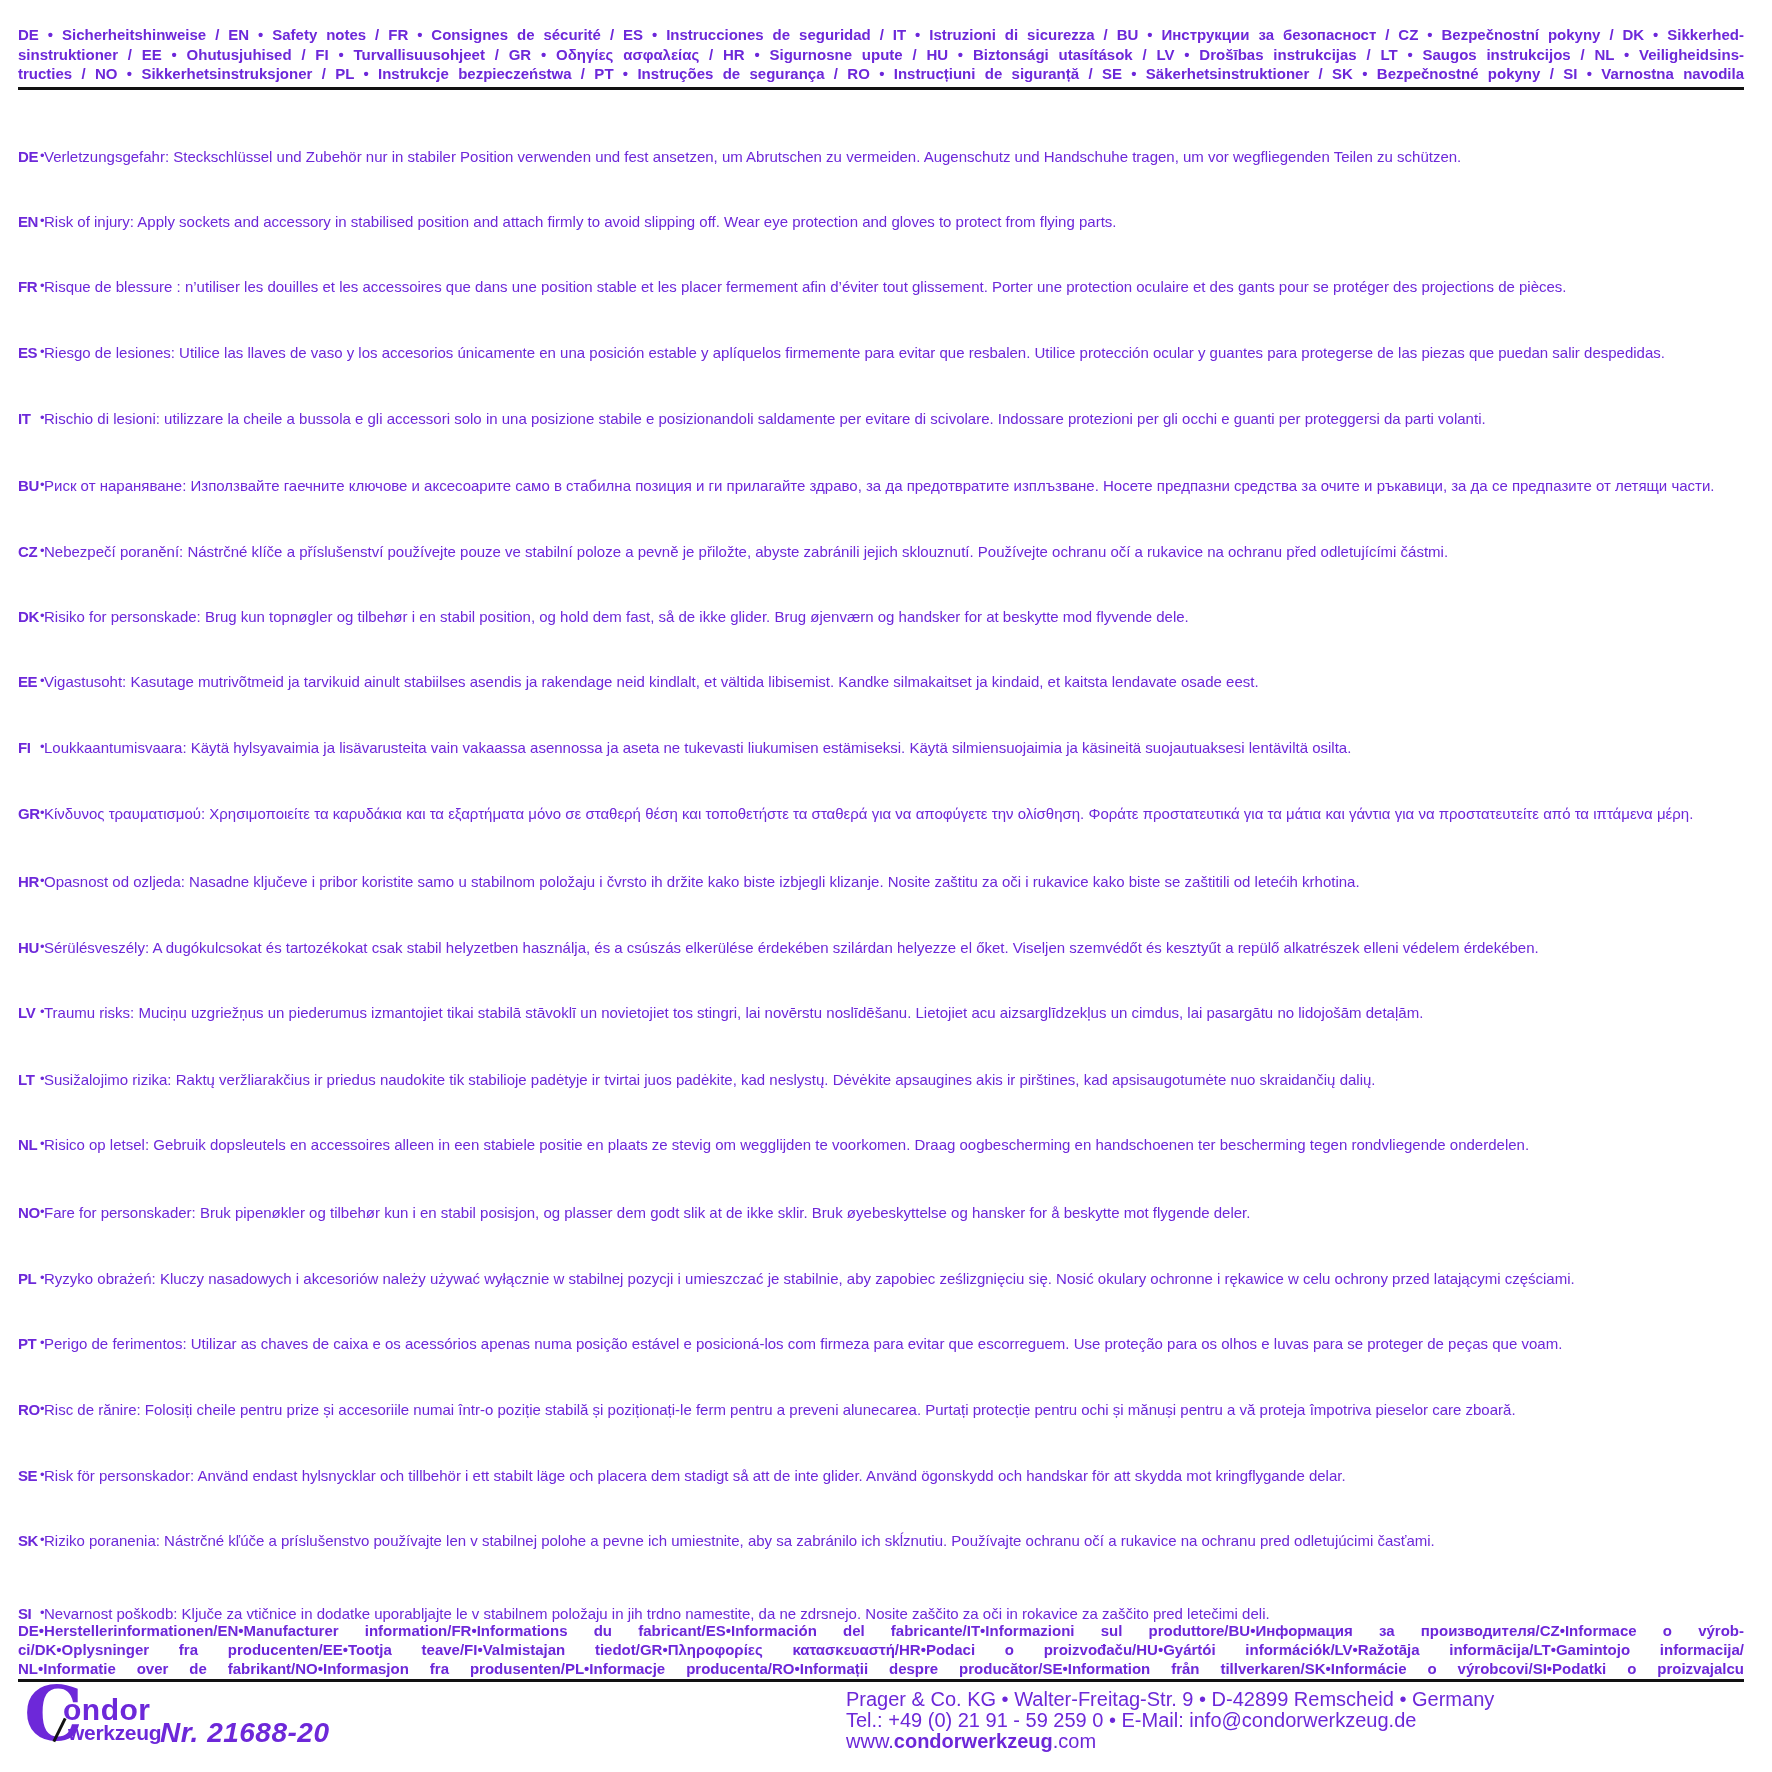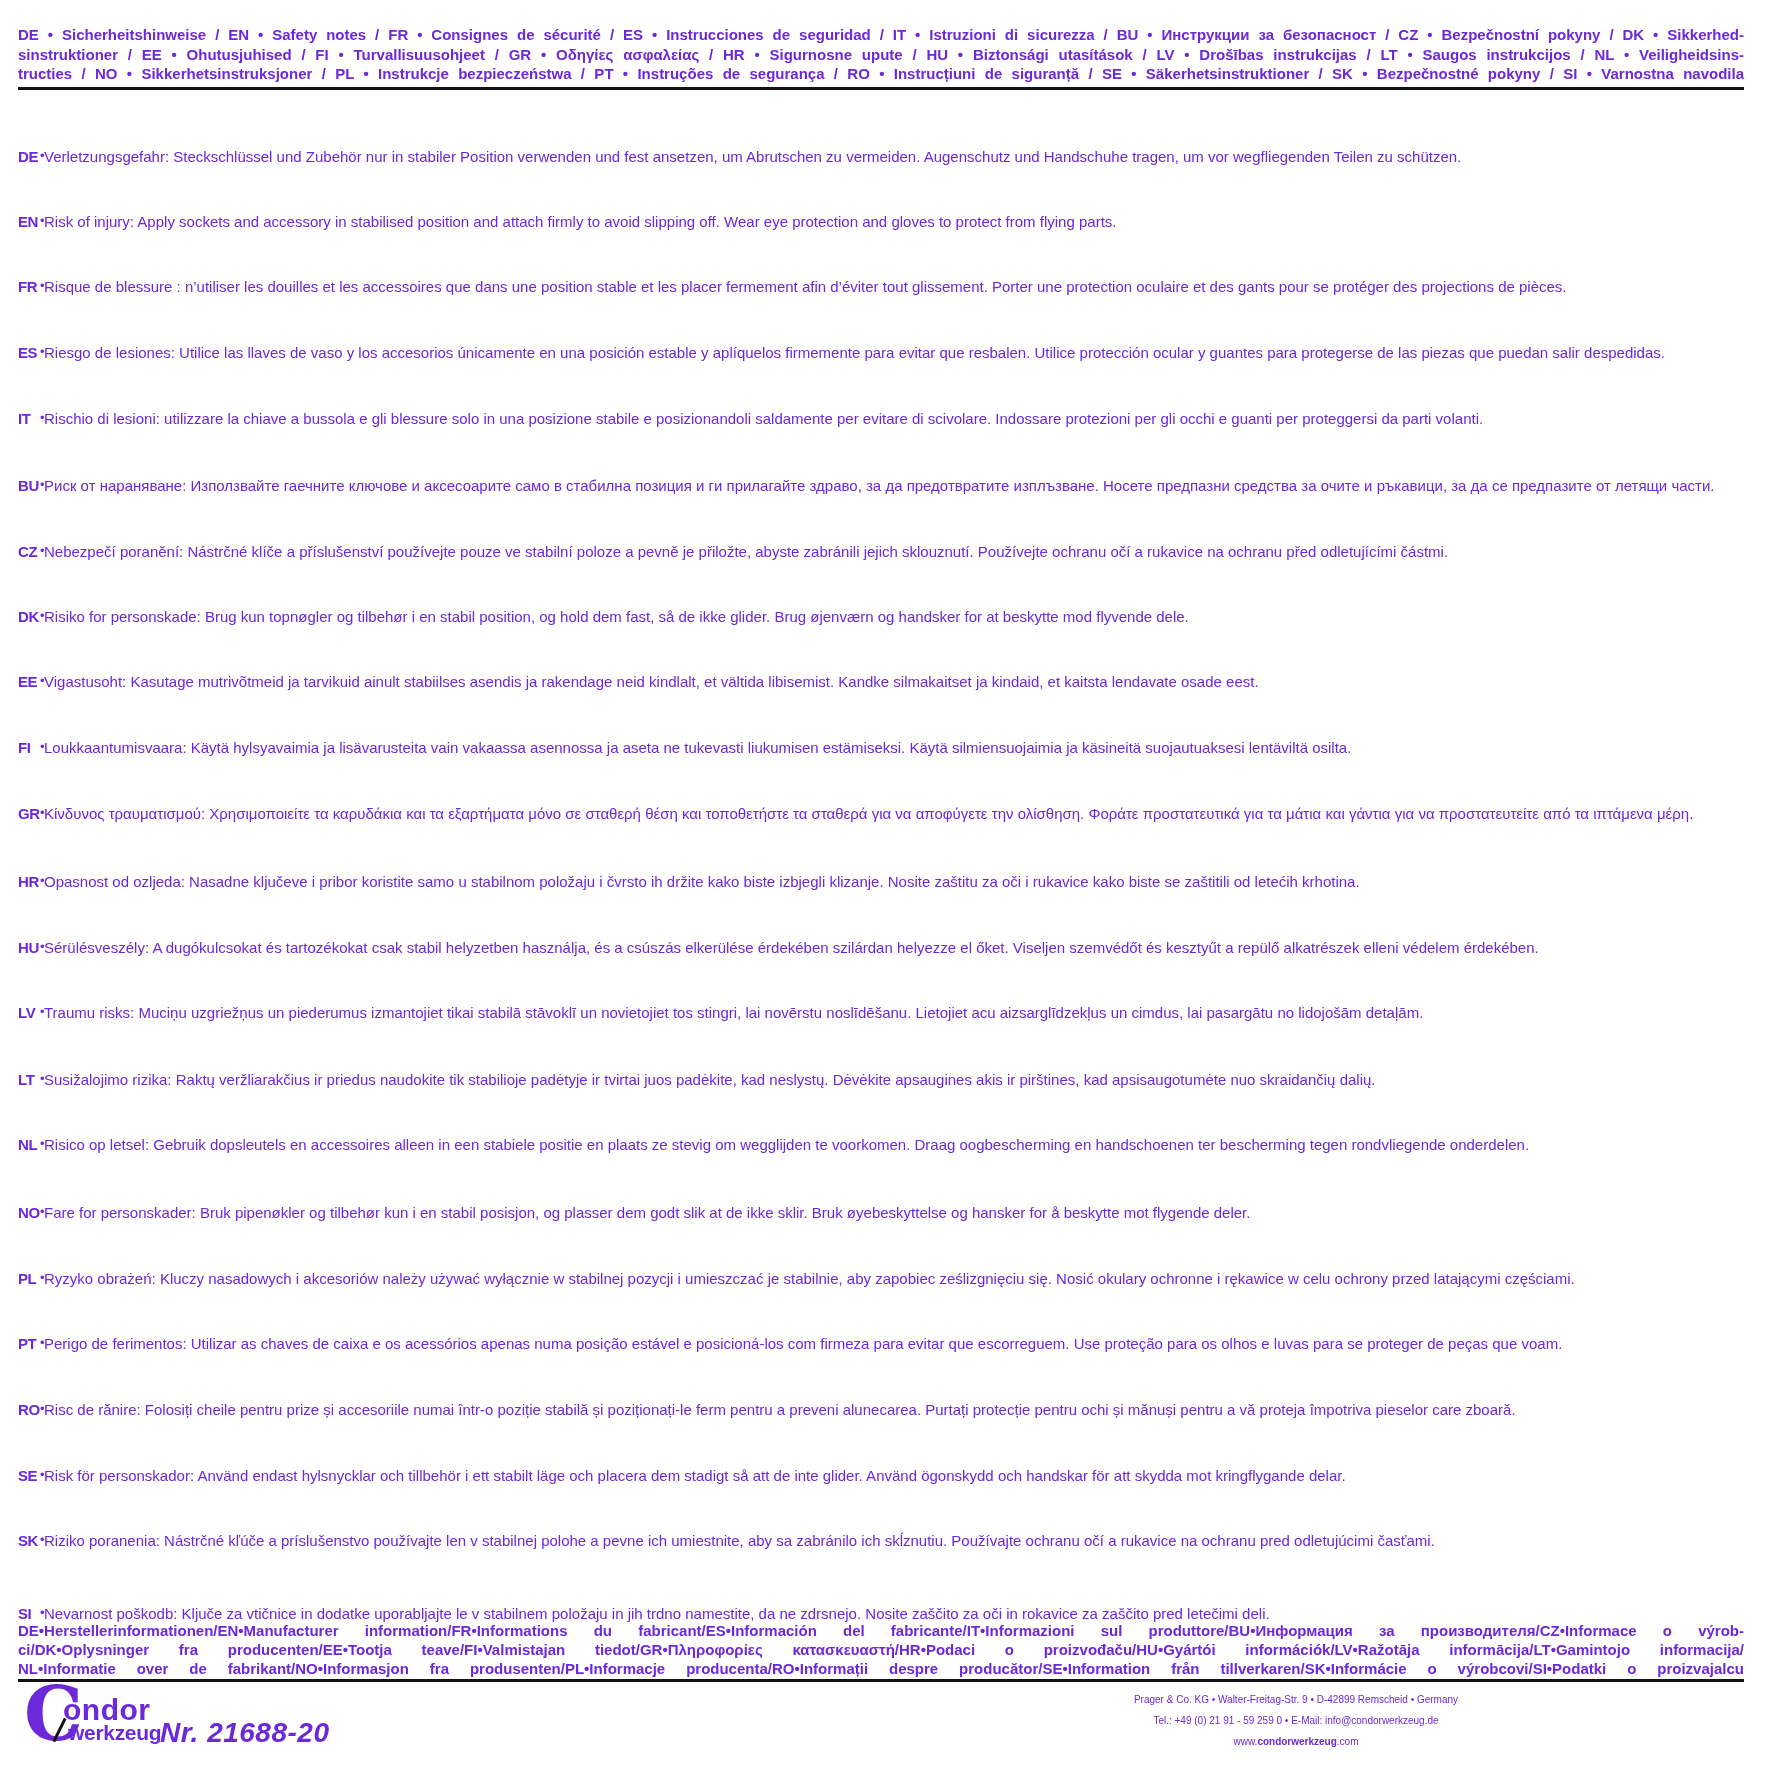--- a/index.html
+++ b/index.html
@@ -64,21 +64,21 @@
   .logo-werkzeug{
     position:absolute;left:68px;top:1723px;
     font-weight:bold;font-size:21px;line-height:20px;letter-spacing:-0.3px;
   }
   .part-number{
     position:absolute;left:160px;top:1719px;
     font-weight:bold;font-style:italic;font-size:28px;line-height:28px;letter-spacing:0.5px;
   }
   .address{
     position:absolute;right:26px;top:1689px;width:900px;
-    text-align:center;font-size:10px;line-height:21px;
+    text-align:left;font-size:20px;line-height:21px;
   }
   .address .bold{font-weight:bold;}
 </style>
 </head>
 <body>
 
 <div class="sheet">
 
   <div class="header">
     <div class="hline">DE • Sicherheitshinweise / EN • Safety notes / FR • Consignes de sécurité / ES • Instrucciones de seguridad / IT • Istruzioni di sicurezza / BU • Инструкции за безопасност / CZ • Bezpečnostní pokyny / DK • Sikkerhed-</div>
@@ -105,21 +105,21 @@
         <div class="rtext">Risque de blessure : n’utiliser les douilles et les accessoires que dans une position stable et les placer fermement afin d’éviter tout glissement. Porter une protection oculaire et des gants pour se protéger des projections de pièces.</div>
       </div>
       <div class="lang-row" style="top: 297px;">
         <span class="code">ES</span>
         <span class="bullet">•</span>
         <div class="rtext">Riesgo de lesiones: Utilice las llaves de vaso y los accesorios únicamente en una posición estable y aplíquelos firmemente para evitar que resbalen. Utilice protección ocular y guantes para protegerse de las piezas que puedan salir despedidas.</div>
       </div>
       <div class="lang-row" style="top: 363px;">
         <span class="code">IT</span>
         <span class="bullet">•</span>
-        <div class="rtext">Rischio di lesioni: utilizzare la chiave a bussola e gli blessure solo in una posizione stabile e posizionandoli saldamente per evitare di scivolare. Indossare protezioni per gli occhi e guanti per proteggersi da parti volanti.</div>
+        <div class="rtext">Rischio di lesioni: utilizzare la cheile a bussola e gli accessori solo in una posizione stabile e posizionandoli saldamente per evitare di scivolare. Indossare protezioni per gli occhi e guanti per proteggersi da parti volanti.</div>
       </div>
       <div class="lang-row" style="top: 430px;">
         <span class="code">BU</span>
         <span class="bullet">•</span>
         <div class="rtext">Риск от нараняване: Използвайте гаечните ключове и аксесоарите само в стабилна позиция и ги прилагайте здраво, за да предотвратите изплъзване. Носете предпазни средства за очите и ръкавици, за да се предпазите от летящи части.</div>
       </div>
       <div class="lang-row" style="top: 496px;">
         <span class="code">CZ</span>
         <span class="bullet">•</span>
         <div class="rtext">Nebezpečí poranění: Nástrčné klíče a příslušenství používejte pouze ve stabilní poloze a pevně je přiložte, abyste zabránili jejich sklouznutí. Používejte ochranu očí a rukavice na ochranu před odletujícími částmi.</div>

